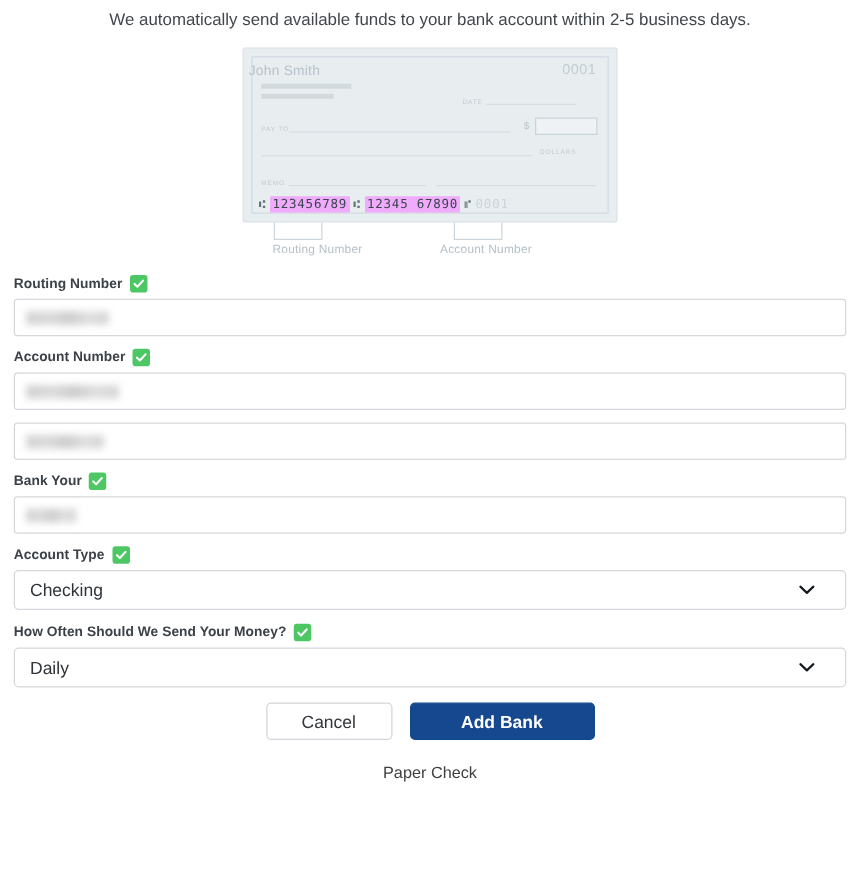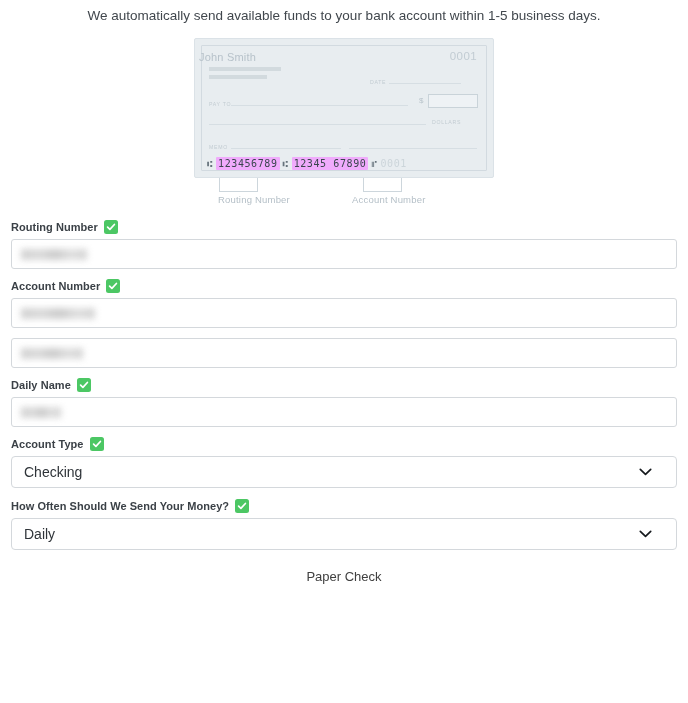--- a/index.html
+++ b/index.html
@@ -192,21 +192,21 @@
     color: #404040;
     text-decoration: none;
     cursor: pointer;
   }
 </style>
 </head>
 <body>
 
 <div class="page">
 
-  <p class="subtitle">We automatically send available funds to your bank account within 1-5 business days.</p>
+  <p class="subtitle">We automatically send available funds to your bank account within 2-5 business days.</p>
 
   <div class="check-wrap">
     <div class="check">
       <div class="check-inner"></div>
 
       <div class="chk-name">John Smith</div>
       <div class="chk-addr1"></div>
       <div class="chk-addr2"></div>
       <div class="chk-num">0001</div>
 
@@ -279,21 +279,21 @@
     </div>
 
     <div class="field">
       <div class="text-input">
         <span class="redacted w3"></span>
       </div>
     </div>
 
     <div class="field">
       <div class="field-label">
-        <span>Daily Name</span>
+        <span>Bank Your</span>
         <span class="check-badge">
           <svg width="10" height="10" viewBox="0 0 10 10">
               <path d="M1.6 5.2 L3.9 7.4 L8.4 2.5" fill="none" stroke="#ffffff" stroke-width="1.7" stroke-linecap="round" stroke-linejoin="round"></path>
             </svg>
         </span>
       </div>
       <div class="text-input">
         <span class="redacted w4"></span>
       </div>
     </div>
@@ -329,19 +329,23 @@
       <div class="select-input">
         <span>Daily</span>
         <span class="caret">
           <svg width="13" height="8" viewBox="0 0 13 8">
               <path d="M1.3 1.3 L6.5 6.3 L11.7 1.3" fill="none" stroke="#15191d" stroke-width="1.7" stroke-linecap="round" stroke-linejoin="round"></path>
             </svg>
         </span>
       </div>
     </div>
 
+    <div class="actions">
+      <div class="btn-cancel">Cancel</div>
+      <div class="btn-primary">Add Bank</div>
+    </div>
 
     <div class="link-row">
       <a class="paper-link">Paper Check</a>
     </div>
 
   </div>
 </div>
 
 </body></html>

